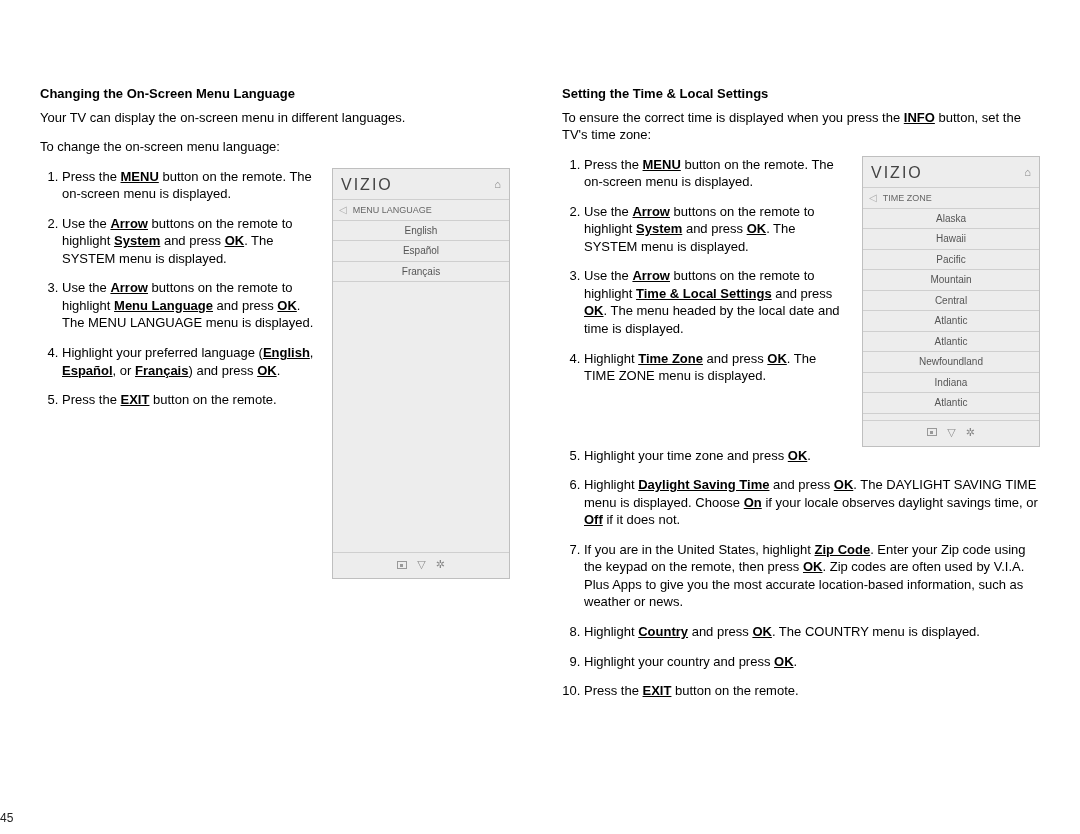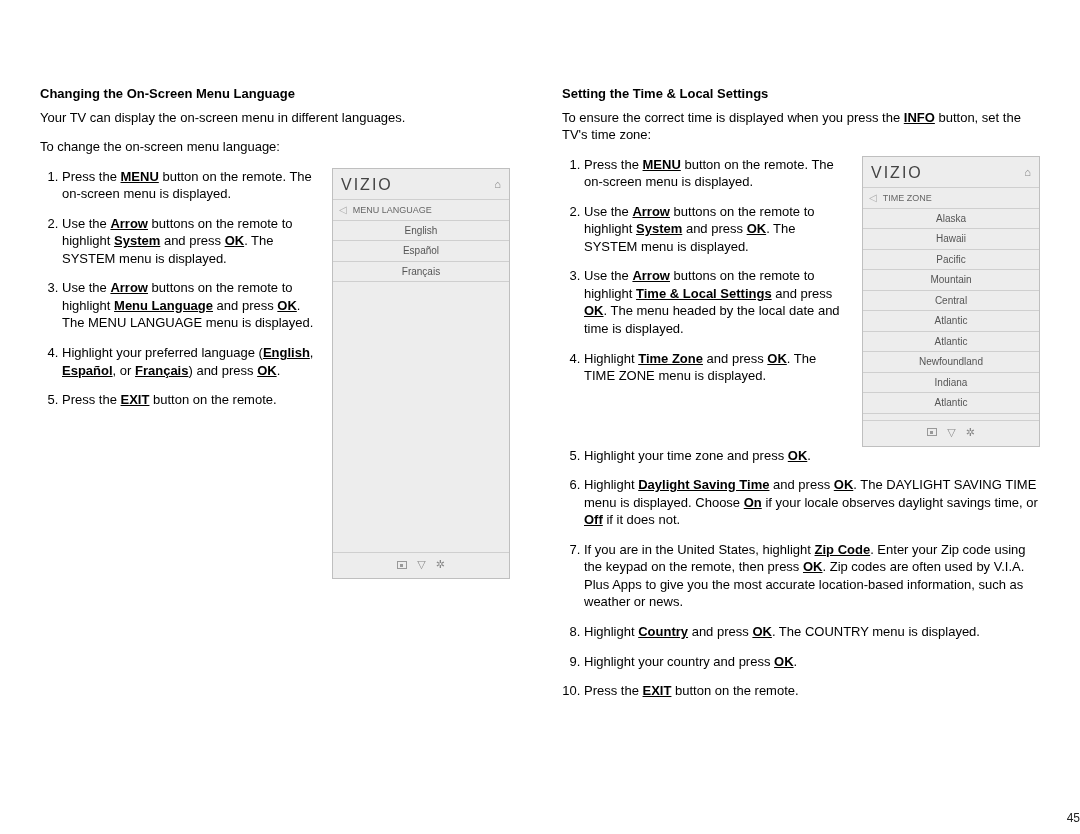--- a/index.html
+++ b/index.html
@@ -54,21 +54,21 @@
   .osd-spacer-sm { height: 6px; }
   .osd-footer {
     border-top: 1px solid #cfcfcf; text-align: center; padding: 4px 0 6px 0;
   }
   .foot-icons { display:inline-flex; gap:10px; align-items:center; color:#888; font-size:11px; }
   
   .i-box { width:10px; height:8px; border:1px solid #999; display:inline-block; position:relative; }
   .i-box:before { content:""; position:absolute; left:2px; top:2px; width:3px; height:3px; background:#999; }
   .i-down { display:inline-block; }
   .i-gear { display:inline-block; }
-  .pagenum { position:absolute; bottom:8px; left:0; right:0; text-align:right; font-size:12px; color:#222; }
+  .pagenum { position:absolute; bottom:8px; left:0; right:0; text-align:left; font-size:12px; color:#222; }
 </style>
 </head>
 <body>
 
 <div class="columns">
 
   <div class="col col-left">
     <div class="heading">Changing the On-Screen Menu Language</div>
     <div class="para">Your TV can display the on-screen menu in different languages.</div>
     <div class="para">To change the on-screen menu language:</div>

